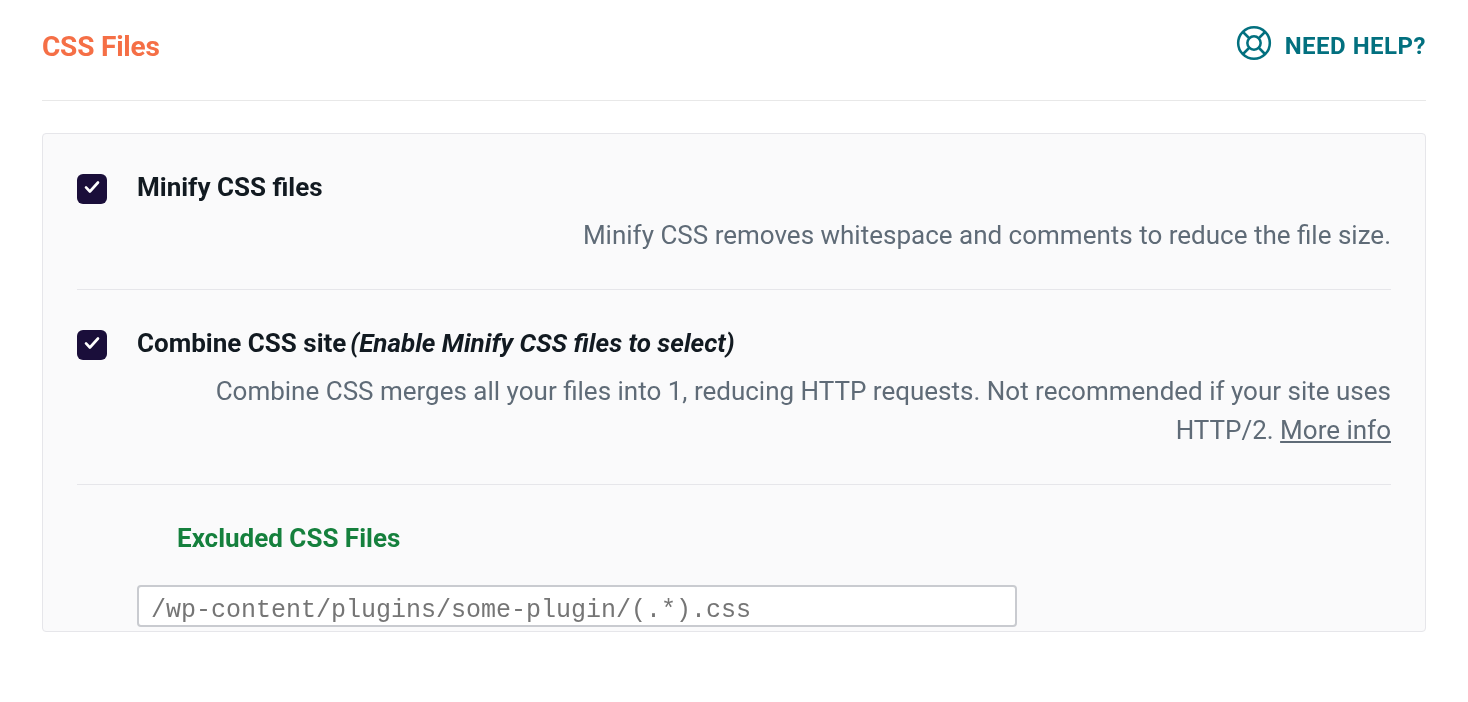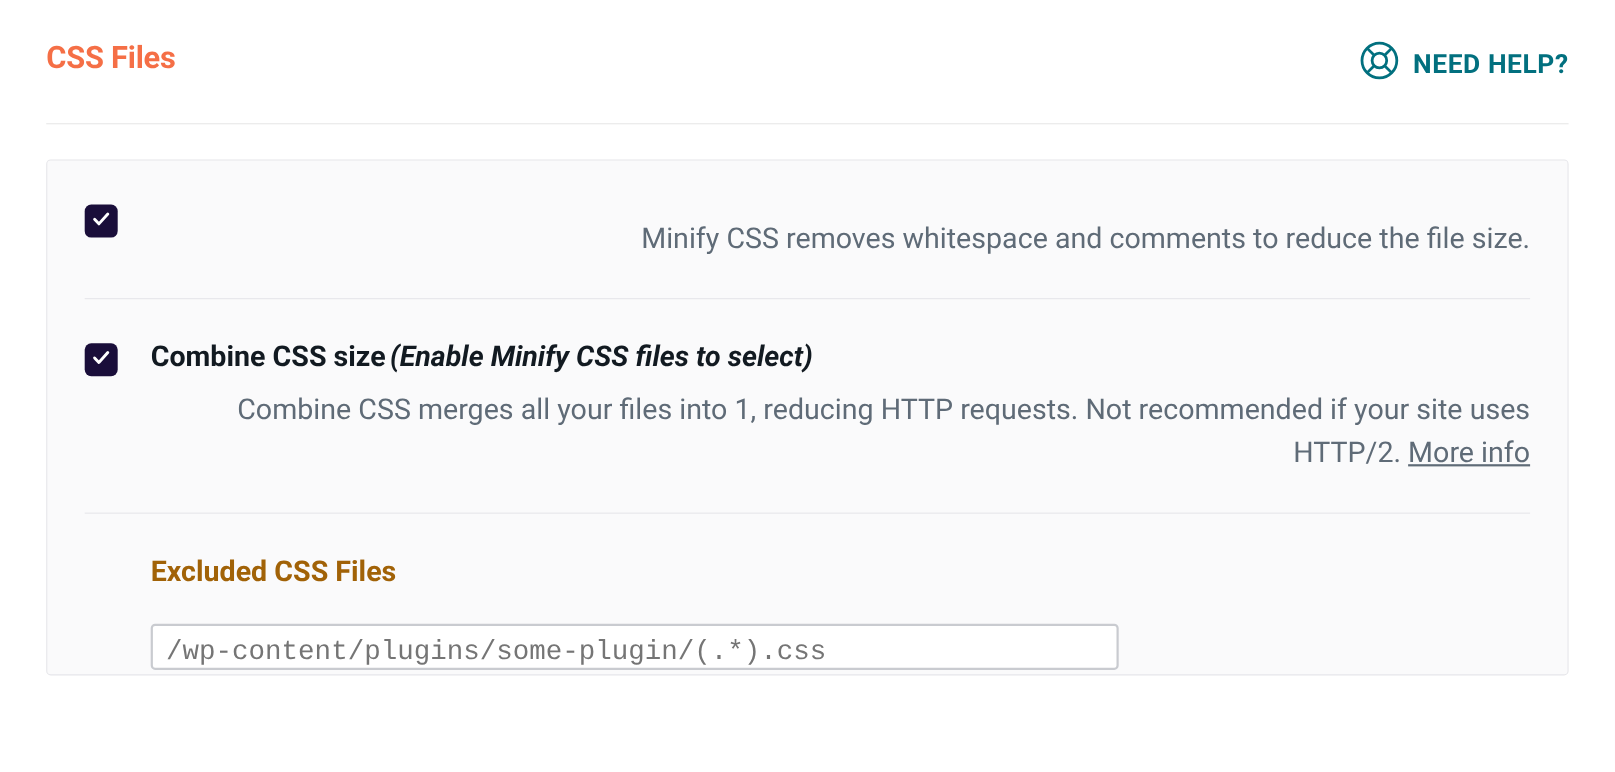--- a/index.html
+++ b/index.html
@@ -29,21 +29,20 @@
 }
 .help-link {
   display: flex;
   align-items: center;
   gap: 12px;
   color: #02707f;
   text-decoration: none;
   font-weight: 700;
   font-size: 24px;
   letter-spacing: 0.5px;
-  margin-top: 12px;
 }
 .help-link svg { width: 38px; height: 38px; }
 .panel {
   margin-top: 32px;
   border: 1px solid #e6e6ea;
   border-radius: 4px;
   background: #fafafb;
   padding: 0 34px;
 }
 .row {
@@ -87,22 +86,23 @@
 }
 .more-link {
   color: #5f6b77;
   text-decoration: underline;
   cursor: pointer;
   margin-top: 48px;
 }
 .sub-section-title {
   font-size: 26px;
   font-weight: 700;
-  color: #a16207;
+  color: #15803d;
   margin-bottom: 10px;
+  margin-left: 40px;
 }
 .textarea {
   margin-top: 22px;
   width: 880px;
   border: 2px solid #c9cbd0;
   border-radius: 4px;
   background: #ffffff;
   font-family: "SFMono-Regular", Consolas, "Liberation Mono", Menlo, monospace;
   font-size: 25px;
   color: #3b3f45;
@@ -138,35 +138,36 @@
 
     <div class="row">
       <div class="checkbox">
         <span>
           <svg viewBox="0 0 24 24" fill="none" stroke="#ffffff" stroke-width="3.5" stroke-linecap="round" stroke-linejoin="round">
             <polyline points="4 12.5 9.2 18 20 6"></polyline>
           </svg>
         </span>
       </div>
       <div class="row-content">
+        <div class="label-line">Minify CSS files</div>
         <div class="desc">Minify CSS removes whitespace and comments to reduce the file size.</div>
       </div>
     </div>
 
     <div class="row">
       <div class="checkbox">
         <span>
           <svg viewBox="0 0 24 24" fill="none" stroke="#ffffff" stroke-width="3.5" stroke-linecap="round" stroke-linejoin="round">
             <polyline points="4 12.5 9.2 18 20 6"></polyline>
           </svg>
         </span>
       </div>
       <div class="row-content">
         <div>
-          <span class="label-line">Combine CSS size</span>
+          <span class="label-line">Combine CSS site</span>
           <span> </span>
           <span class="label-note">(Enable Minify CSS files to select)</span>
         </div>
         <div class="desc">
           <span>Combine CSS merges all your files into 1, reducing HTTP requests. Not recommended if your site uses HTTP/2. </span><a class="more-link" href="#">More info</a>
         </div>
       </div>
     </div>
 
     <div class="row last">

